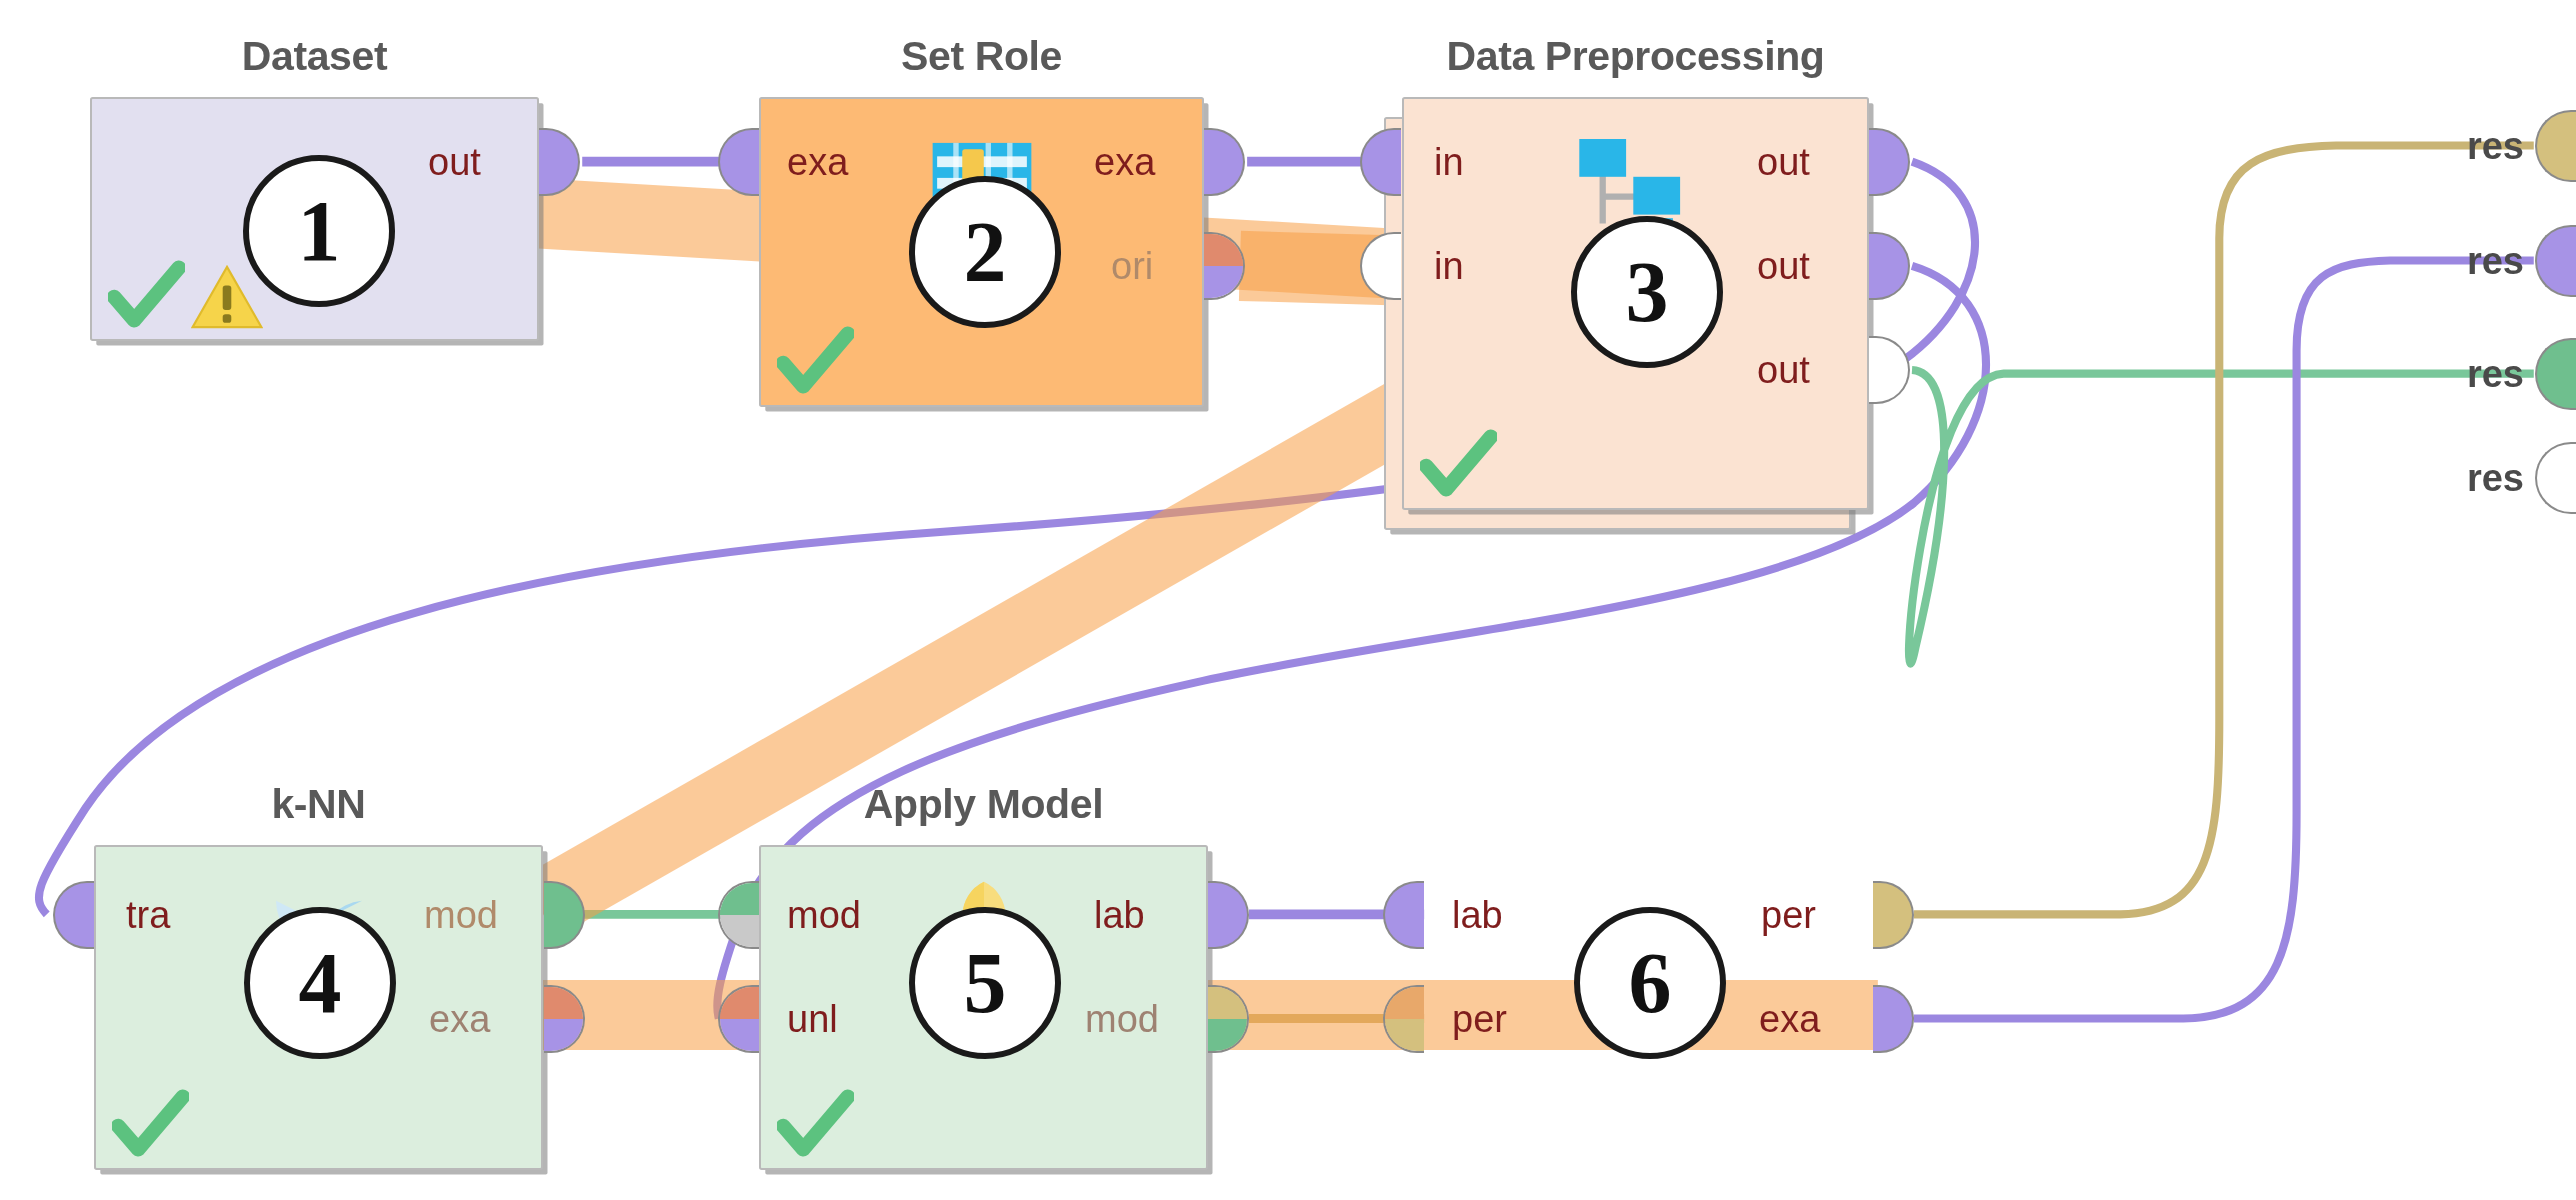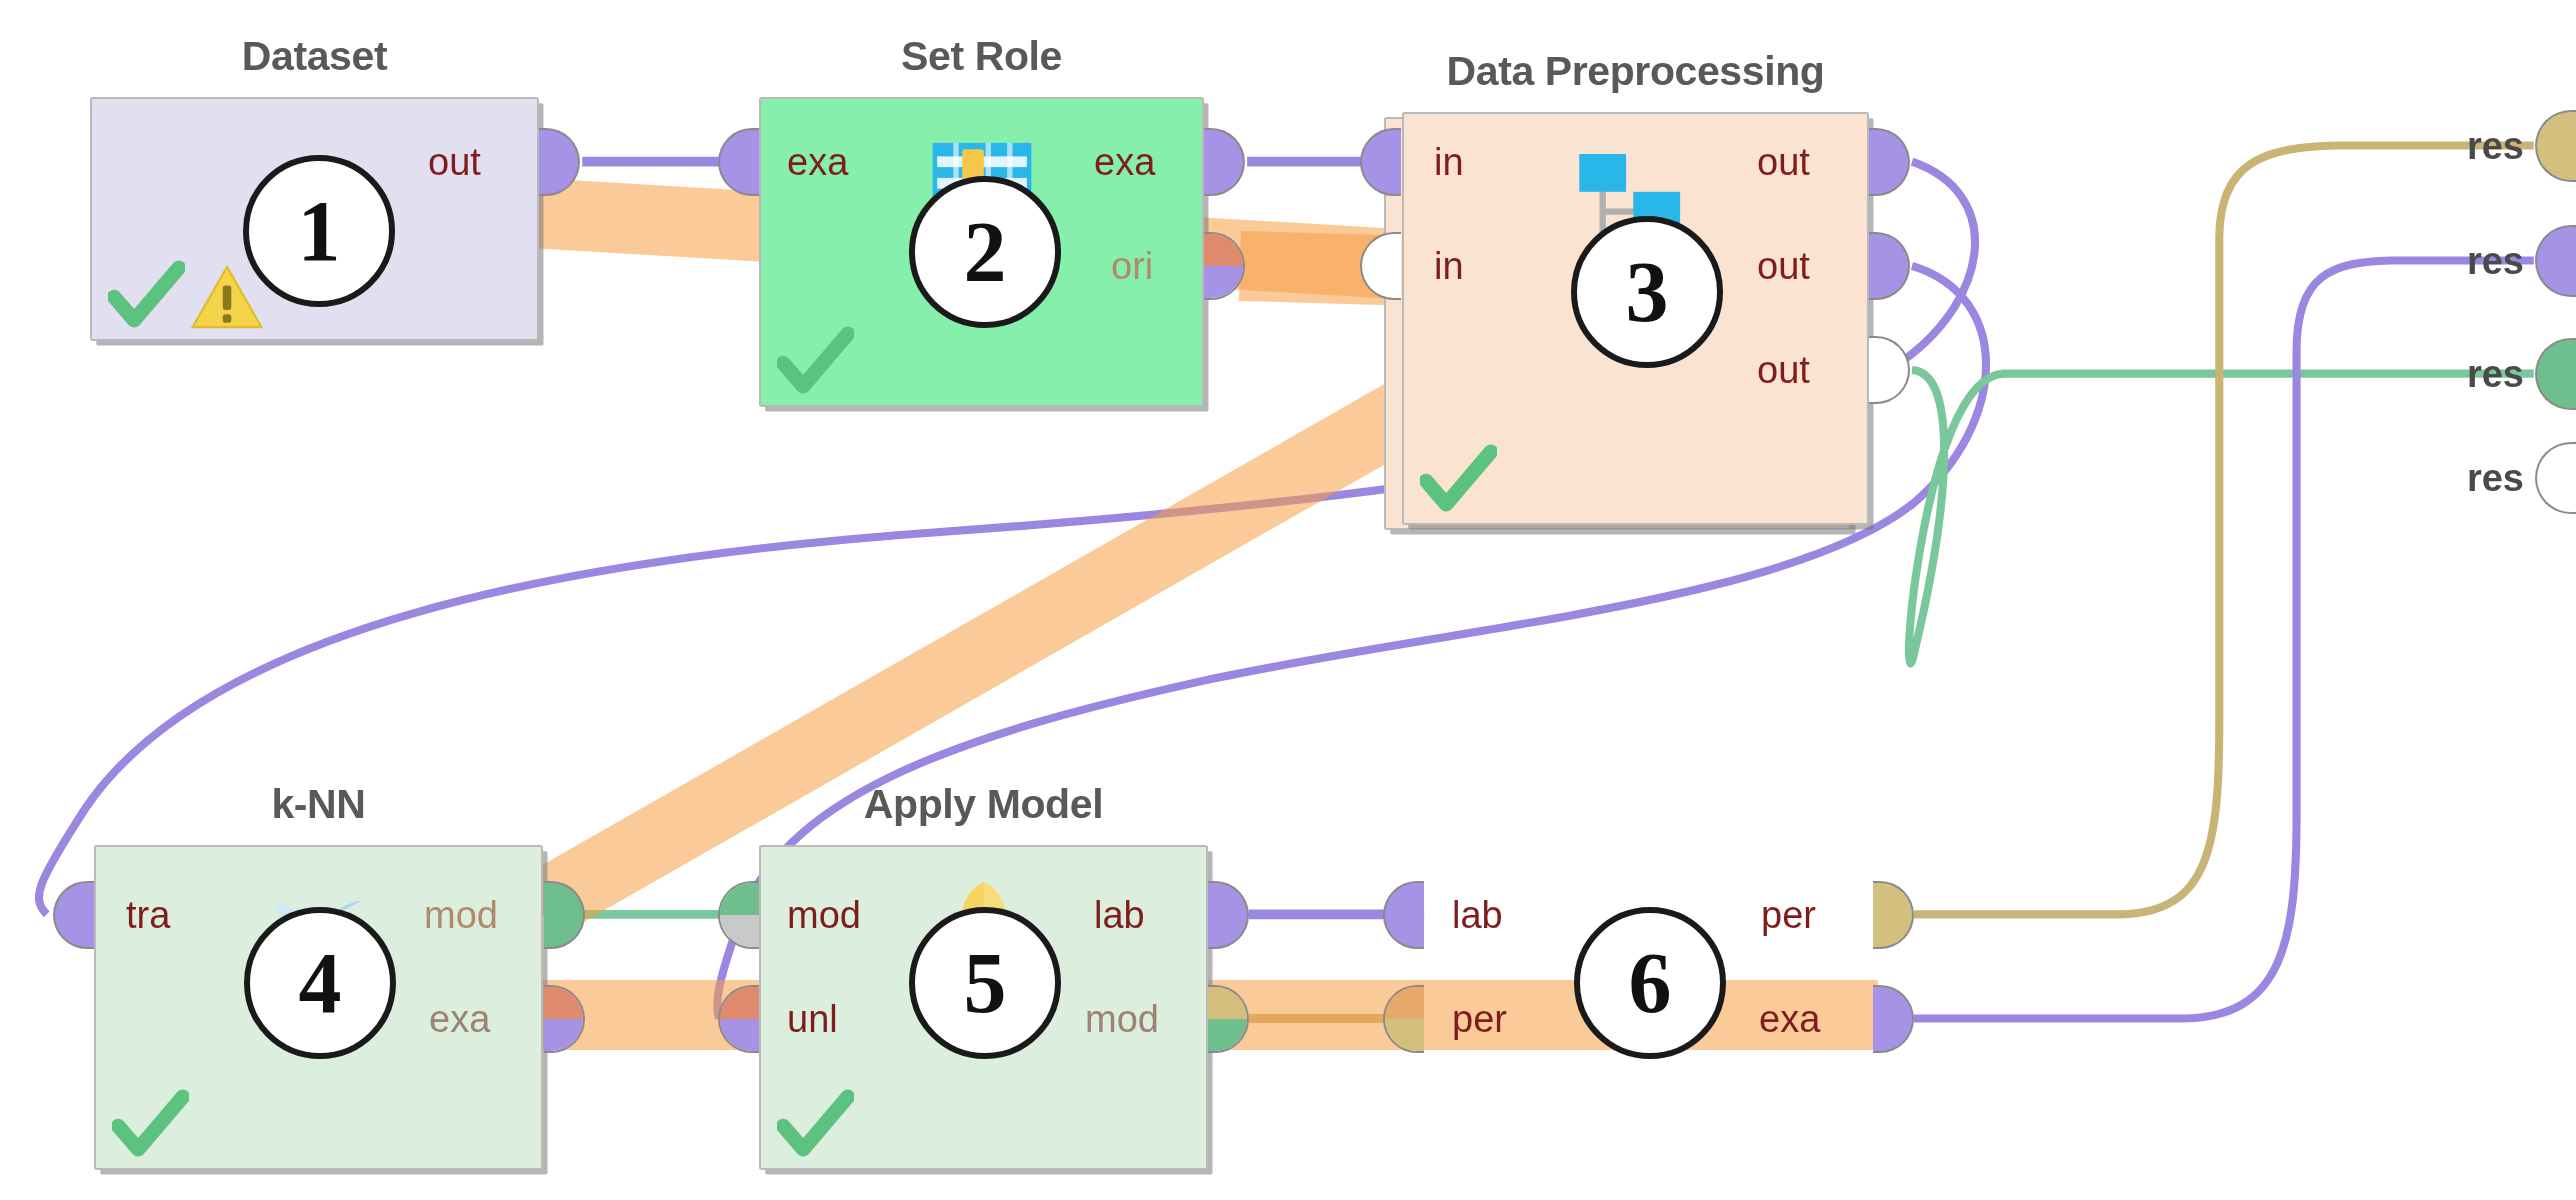--- a/index.html
+++ b/index.html
@@ -108,21 +108,21 @@
     <svg class="warn" viewBox="0 0 100 92">
       <path d="M50 4 L98 88 L2 88 Z" fill="#f6d44a" stroke="#e0bb2c" stroke-width="3"></path>
       <rect x="44" y="30" width="12" height="34" rx="4" fill="#8a7a1e"></rect>
       <rect x="44" y="70" width="12" height="12" rx="4" fill="#8a7a1e"></rect>
     </svg>
   </div>
   <div class="portlabel" style="left:428px;top:162px;">out</div>
   <div class="port right" style="left:539px;top:162px;background:#a793e6;"></div>
   <div class="badge" style="left:243px;top:155px;width:140px;height:140px;">1</div>
 
-  <div class="node" style="left:759px;top:97px;width:445px;height:310px;background:#86efac;">
+  <div class="node" style="left:759px;top:97px;width:445px;height:310px;background:#fdba74;">
     <div class="title">Set Role</div>
     <svg class="nodeicon" style="top:43px;width:101px;height:70px;" viewBox="0 0 112 78">
       <rect x="1" y="1" width="110" height="76" fill="#29b6e8"></rect>
       <rect x="6" y="16" width="100" height="12" fill="#ffffff" opacity=".85"></rect>
       <rect x="6" y="40" width="100" height="12" fill="#ffffff" opacity=".85"></rect>
       <rect x="6" y="64" width="100" height="10" fill="#ffffff" opacity=".85"></rect>
       <rect x="24" y="1" width="6" height="76" fill="#ffffff" opacity=".6"></rect>
       <rect x="60" y="1" width="6" height="76" fill="#ffffff" opacity=".6"></rect>
       <rect x="84" y="1" width="6" height="76" fill="#ffffff" opacity=".6"></rect>
       <rect x="34" y="8" width="24" height="62" rx="3" fill="#f5c84c"></rect>
@@ -136,21 +136,21 @@
   <div class="portlabel" style="left:1094px;top:162px;">exa</div>
   <div class="port right" style="left:1204px;top:162px;background:#a793e6;"></div>
   <div class="portlabel" style="left:1111px;top:266px;color:#b08a6a;text-align:center;">ori</div>
   <div class="port right dual" style="left:1204px;top:266px;">
     <div class="half t" style="background:#e08a6d;"></div>
     <div class="half b" style="background:#a793e6;"></div>
   </div>
   <div class="badge" style="left:909px;top:176px;width:140px;height:140px;">2</div>
 
   <div class="stack" style="left:1384px;top:117px;width:467px;height:413px;background:#fbe3d2;"></div>
-  <div class="node" style="left:1402px;top:97px;width:467px;height:413px;background:#fbe3d2;margin-top:15px;">
+  <div class="node" style="left:1402px;top:97px;width:467px;height:413px;background:#fbe3d2;">
     <div class="title">Data Preprocessing</div>
     <svg class="nodeicon" style="top:31px;width:117px;height:108px;" viewBox="0 0 130 120">
       <path d="M28 46 L28 104 M28 74 L66 74" stroke="#b0b0b0" stroke-width="7" fill="none"></path>
       <rect x="2" y="10" width="52" height="42" fill="#29b6e8"></rect>
       <rect x="62" y="52" width="52" height="42" fill="#29b6e8"></rect>
       <rect x="62" y="98" width="44" height="22" fill="#29b6e8"></rect>
     </svg>
     <svg class="ok" viewBox="0 0 100 100">
       <path d="M8 52 L34 82 L92 14" stroke="#5cc27f" stroke-width="19" fill="none" stroke-linecap="round" stroke-linejoin="round"></path>
     </svg>

